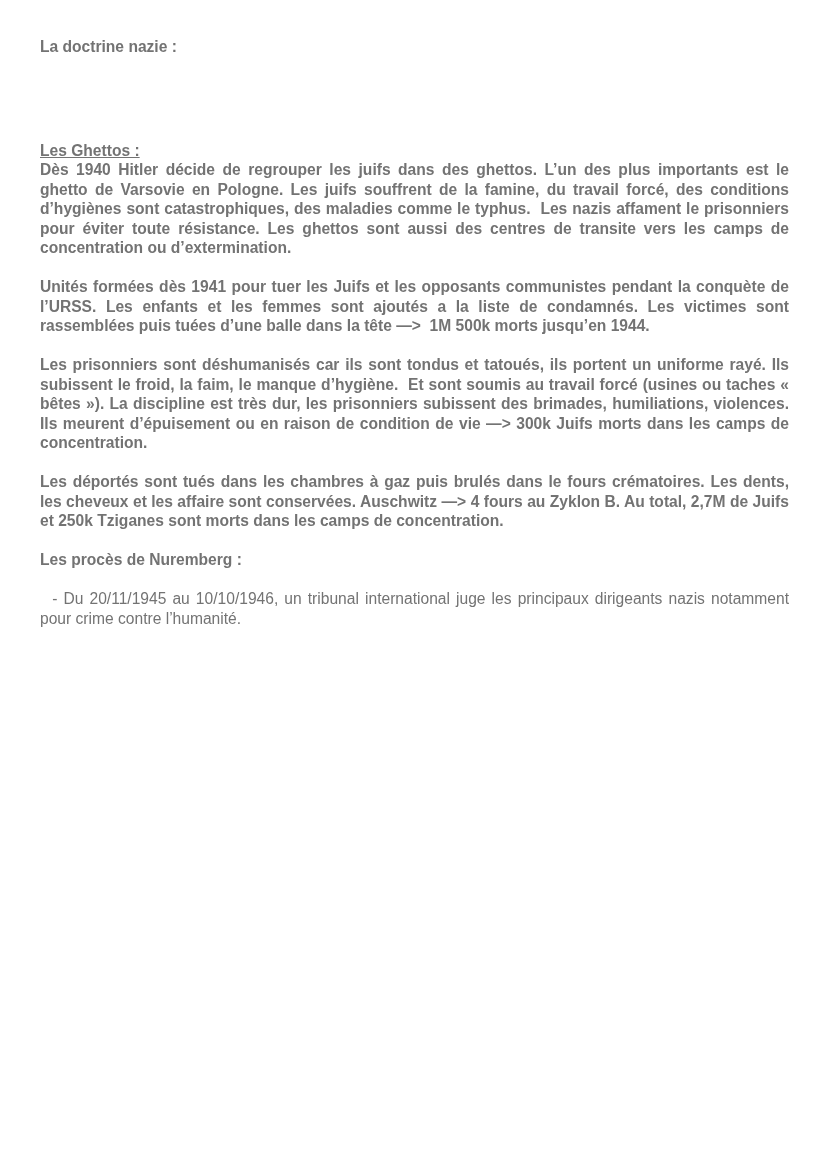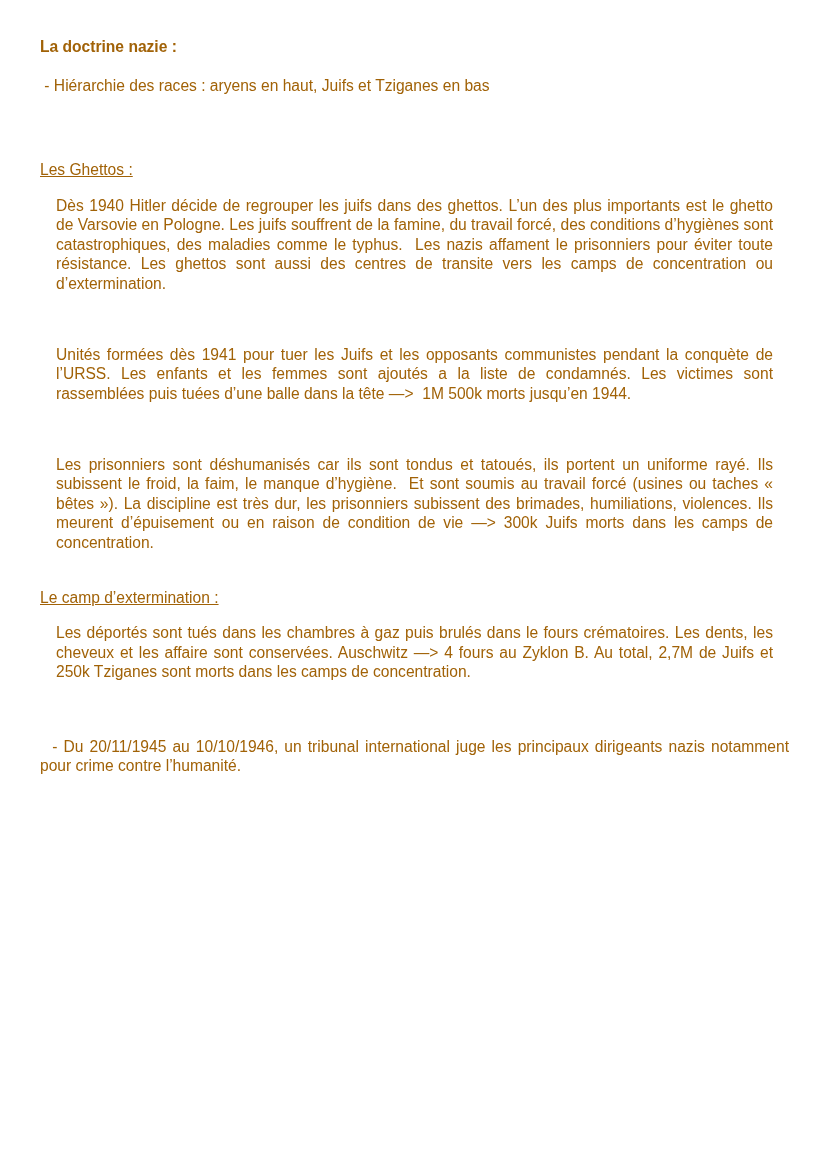--- a/index.html
+++ b/index.html
@@ -1,45 +1,44 @@
 <!DOCTYPE html>
 <html><head>
 <meta charset="utf-8">
 <style>
   html, body { margin: 0; padding: 0; background: #ffffff; }
   body { width: 828px; height: 1171px; position: relative; overflow: hidden; }
   .page {
     position: absolute; left: 40px; top: 37px; width: 749px;
     font-family: "Liberation Sans", sans-serif;
-    font-size: 15.6px; line-height: 19.5px; color: #a16207;
+    font-size: 15.6px; line-height: 19.5px; color: #737373;
   }
   .heading { font-weight: bold; margin: 0; }
-  .para { margin: 16px; text-align: justify; }
-  .sub { text-decoration: underline; margin: 0; }
+  .para { margin: 0; text-align: justify; font-weight: bold; }
+  .sub { text-decoration: underline; margin: 0; font-weight: bold; }
   .blank { height: 19.5px; }
   .bullet { margin: 0; text-align: justify; }
 </style>
 </head>
 <body>
 
 <div class="page">
   <p class="heading">La doctrine nazie :</p>
   <div class="blank"></div>
-  <p class="bullet" style="white-space:pre-wrap"> - Hiérarchie des races : aryens en haut, Juifs et Tziganes en bas</p>
   <div class="blank"></div>
   <div class="blank"></div>
   <div class="blank" style="height:6px"></div>
 
   <div class="blank"></div>
   <p class="sub">Les Ghettos :</p>
   <p class="para" style="white-space:pre-wrap">Dès 1940 Hitler décide de regrouper les juifs dans des ghettos. L’un des plus importants est le ghetto de Varsovie en Pologne. Les juifs souffrent de la famine, du travail forcé, des conditions d’hygiènes sont catastrophiques, des maladies comme le typhus.  Les nazis affament le prisonniers pour éviter toute résistance. Les ghettos sont aussi des centres de transite vers les camps de concentration ou d’extermination.</p>
   <div class="blank"></div>
   <p class="para" style="white-space:pre-wrap">Unités formées dès 1941 pour tuer les Juifs et les opposants communistes pendant la conquète de l’URSS. Les enfants et les femmes sont ajoutés a la liste de condamnés. Les victimes sont rassemblées puis tuées d’une balle dans la tête —&gt;  1M 500k morts jusqu’en 1944.</p>
   <div class="blank"></div>
   <p class="para" style="white-space:pre-wrap">Les prisonniers sont déshumanisés car ils sont tondus et tatoués, ils portent un uniforme rayé. Ils subissent le froid, la faim, le manque d’hygiène.  Et sont soumis au travail forcé (usines ou taches « bêtes »). La discipline est très dur, les prisonniers subissent des brimades, humiliations, violences. Ils meurent d’épuisement ou en raison de condition de vie —&gt; 300k Juifs morts dans les camps de concentration.</p>
   <div class="blank"></div>
-  <p class="sub">Le camp d’extermination :</p>
   <p class="para" style="white-space:pre-wrap">Les déportés sont tués dans les chambres à gaz puis brulés dans le fours crématoires. Les dents, les cheveux et les affaire sont conservées. Auschwitz —&gt; 4 fours au Zyklon B. Au total, 2,7M de Juifs et 250k Tziganes sont morts dans les camps de concentration.</p>
   <div class="blank"></div>
 
+  <p class="heading">Les procès de Nuremberg :</p>
   <div class="blank"></div>
   <p class="bullet" style="white-space:pre-wrap">  - Du 20/11/1945 au 10/10/1946, un tribunal international juge les principaux dirigeants nazis notamment pour crime contre l’humanité.</p>
 </div>
 
 </body></html>

